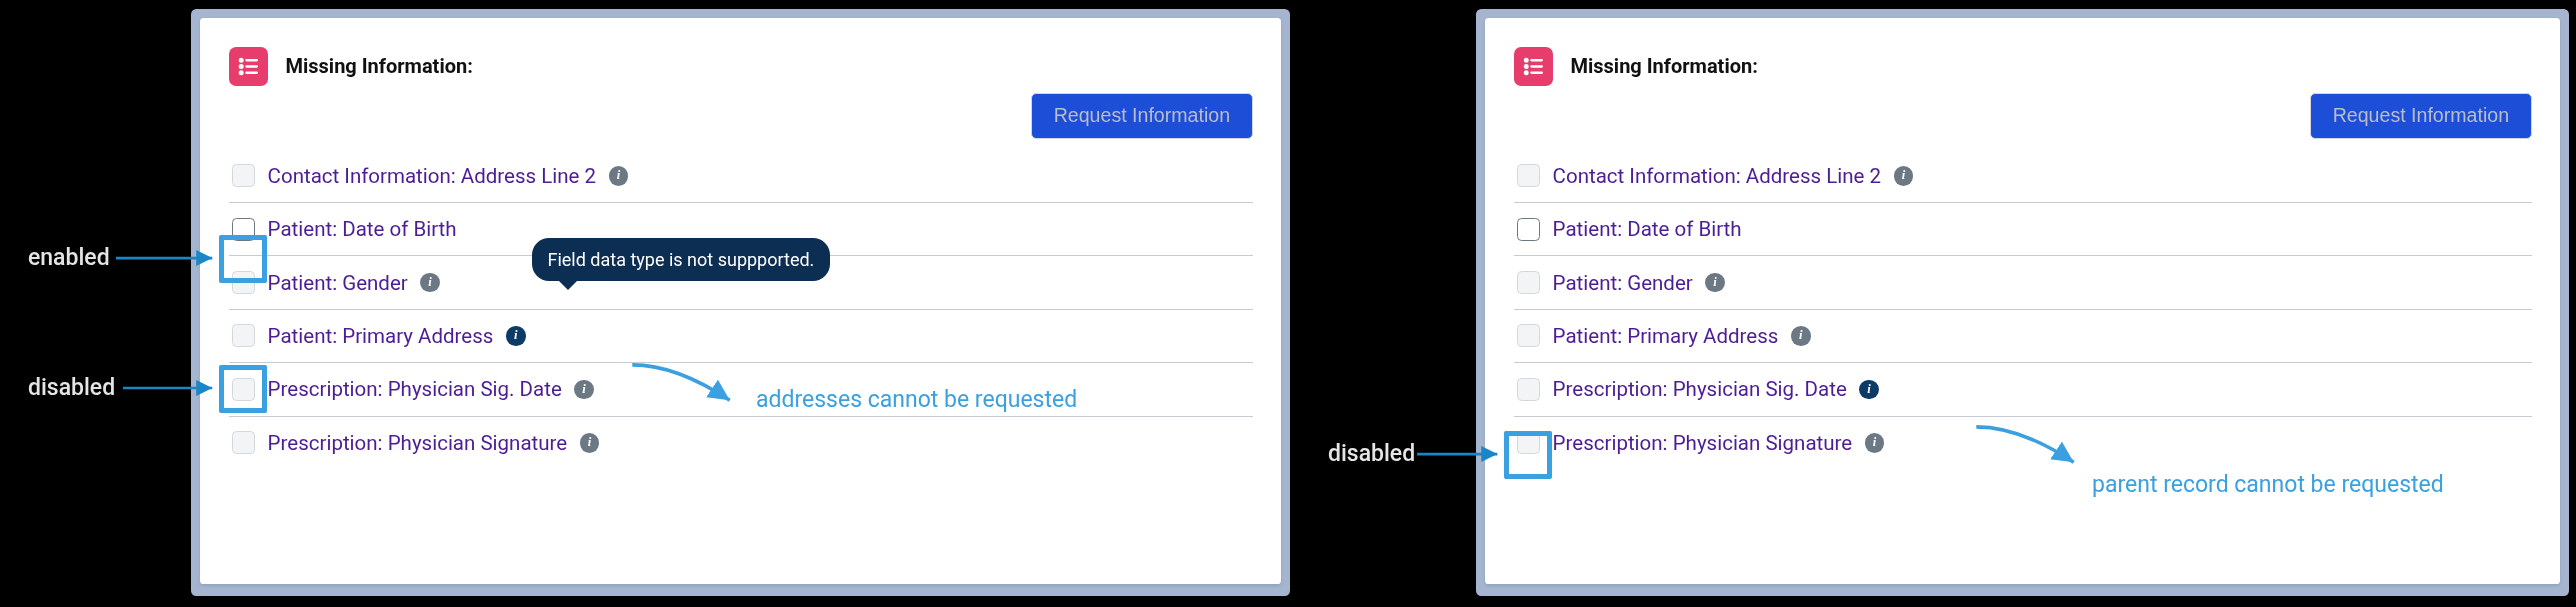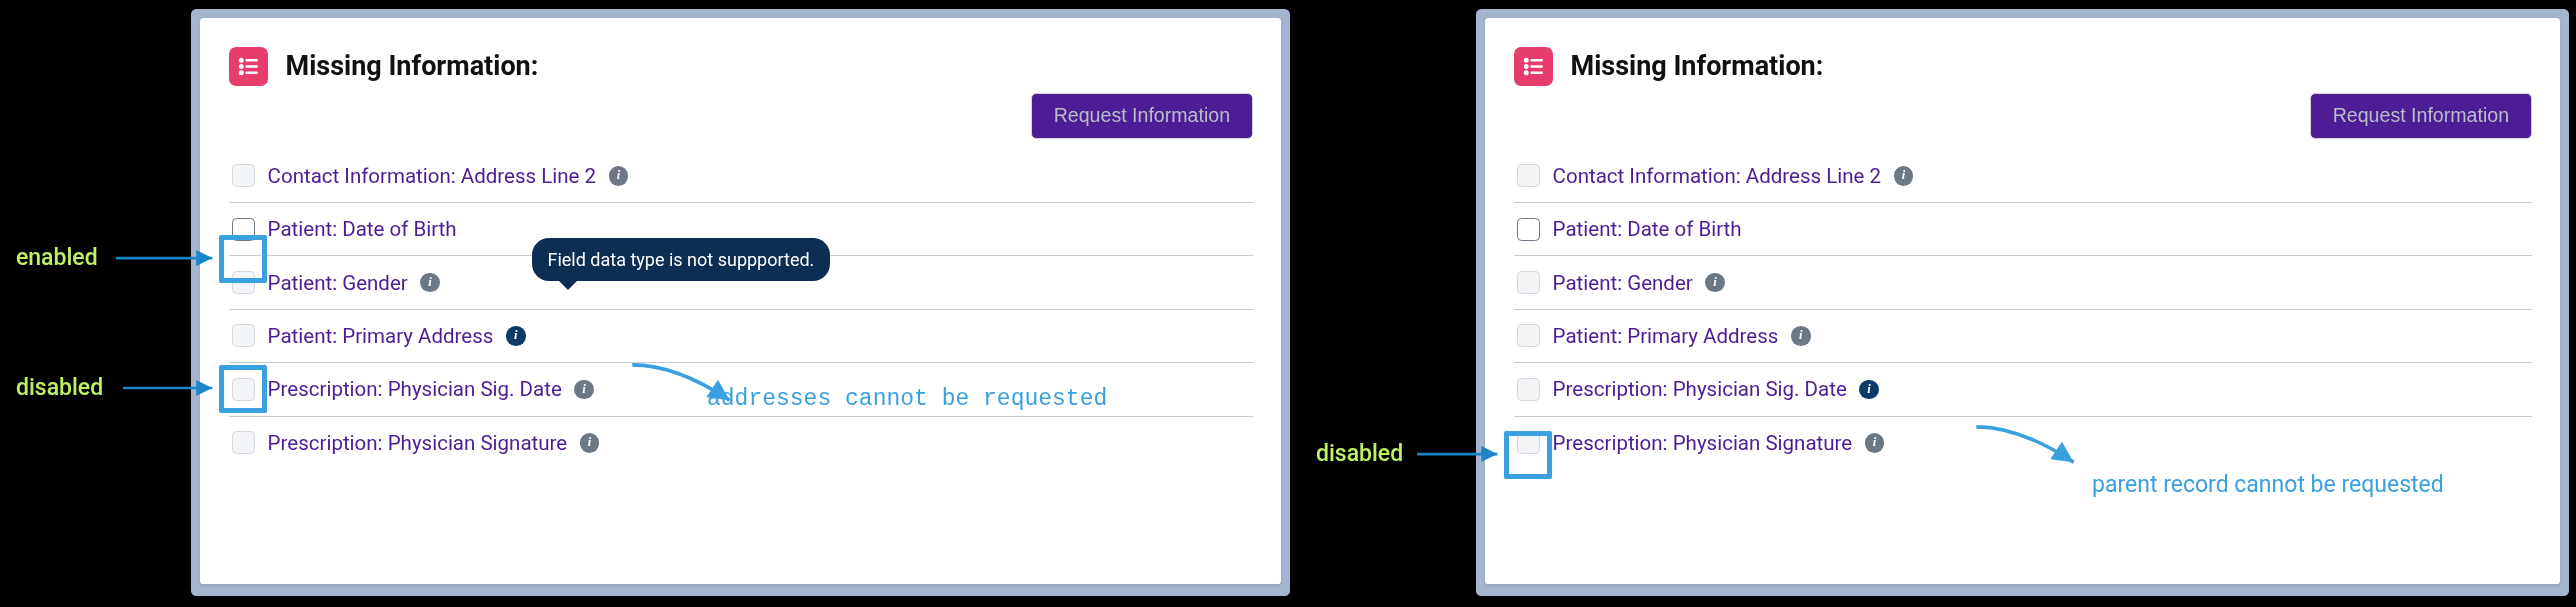--- a/index.html
+++ b/index.html
@@ -35,32 +35,32 @@
     height: 39px;
     background: #e73d6d;
     border-radius: 7.1px;
     display: flex;
     align-items: center;
     justify-content: center;
     flex-shrink: 0;
   }
   .header-icon svg { width: 25px; height: 25px; }
   .panel-title {
-    font-size: 27px;
+    font-size: 20px;
     font-weight: 700;
     color: #111;
   }
   .action-row {
     display: flex;
     justify-content: flex-end;
     margin-bottom: 10.7px;
   }
   .request-btn {
     border: 0.9px solid #d4d8de;
-    background: #4c1d95;
+    background: #1d4ed8;
     color: #b8bec8;
     font-size: 19.6px;
     padding: 10.7px 21.4px;
     border-radius: 5.3px;
     cursor: default;
   }
   .row {
     display: flex;
     align-items: center;
     gap: 12.5px;
@@ -134,21 +134,21 @@
     border: 5.3px solid #3aa0e0;
     border-radius: 1.8px;
     pointer-events: none;
     z-index: 5;
   }
   .callout-label {
     position: absolute;
     font-size: 23px;
     font-weight: 500;
   }
-  .callout-label.blue { color: #bef264; }
+  .callout-label.blue { color: #e5e5e5; margin-left: 12px; }
   .arrow-svg {
     position: absolute;
     pointer-events: none;
     overflow: visible;
   }
   .caption {
     position: absolute;
     color: #3aa0e0;
     font-size: 23px;
     line-height: 1.3;
@@ -235,21 +235,21 @@
 </svg>
 
 <svg class="arrow-svg" style="left:614px; top:356px;" width="134" height="62" viewBox="0 0 150 70">
   <defs>
       <marker id="ah-lc" markerWidth="9" markerHeight="9" refX="6" refY="3" orient="auto">
         <path d="M0,0 L6,3 L0,6 Z" fill="#3aa0e0"></path>
       </marker>
     </defs>
   <path d="M20,10 C60,10 100,30 130,50" stroke="#3aa0e0" stroke-width="4" fill="none" marker-end="url(#ah-lc)"></path>
 </svg>
-<div class="caption" style="left:707px; top:385px;font-family:Liberation Mono, monospace;">addresses cannot be requested</div>
+<div class="caption" style="left:756px; top:385px;">addresses cannot be requested</div>
 
 <div class="panel-wrap" style="left:1476px; top:9px; width:1093px; height:587px;">
   <div class="panel">
     <div class="panel-header">
       <div class="header-icon">
         <svg viewBox="0 0 24 24" fill="none" stroke="#fff" stroke-width="2.2" stroke-linecap="round">
           <circle cx="5" cy="6" r="1.3" fill="#fff"></circle>
           <line x1="10" y1="6" x2="20" y2="6"></line>
           <circle cx="5" cy="12" r="1.3" fill="#fff"></circle>
           <line x1="10" y1="12" x2="20" y2="12"></line>

